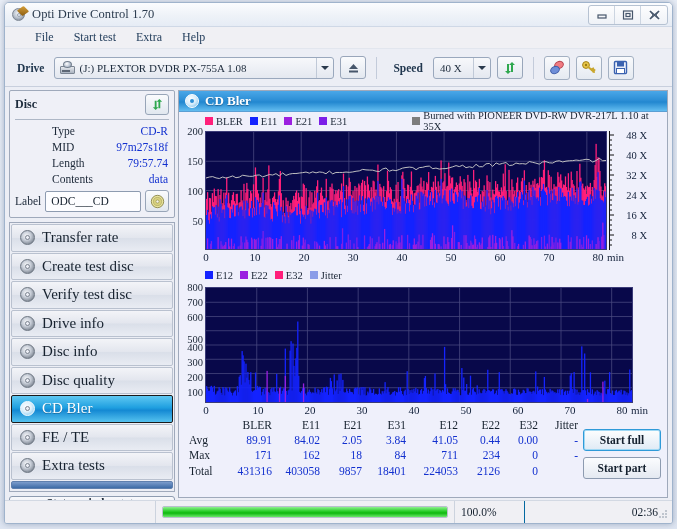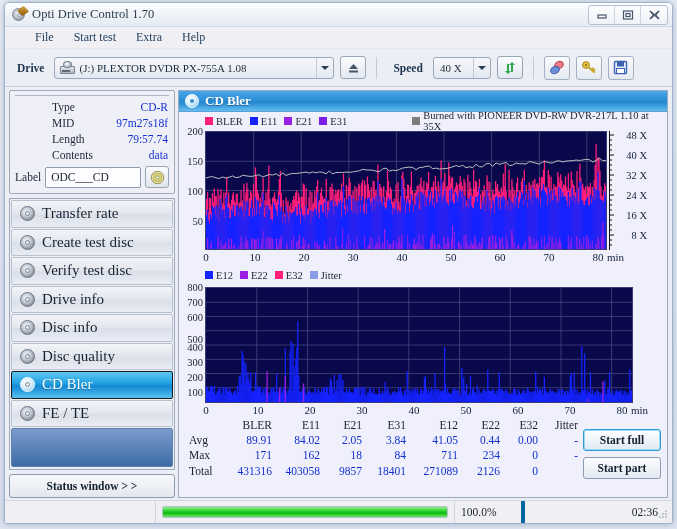--- a/index.html
+++ b/index.html
@@ -434,21 +434,21 @@
     width: 100%; height: 12px;
     background: #dfe3ea;
     border: 1px solid #b9c0cc;
     border-radius: 2px;
     overflow: hidden;
   }
   .progress > i {
     display:block; height: 100%;
     background: linear-gradient(180deg,#8ef08e 0%, #2fd12f 40%, #0fb80f 60%, #6ae86a 100%);
   }
-  .sb-pct { width: 70px; border-right: 4px solid #0369a1; }
+  .sb-pct { width: 70px; border-right: 1px solid #0369a1; }
   .sb-time { flex:1; justify-content: flex-end; padding-right: 14px; }
   .grip {
     position:absolute; right: 3px; bottom: 3px; width: 12px; height: 12px;
     opacity: .55;
   }
 </style>
 </head>
 <body>
 
 <div id="app">
@@ -543,20 +543,29 @@
           <rect x="3.5" y="8.5" width="8" height="5" fill="#ffffff" stroke="#3a62b0" stroke-width="1"></rect>
         </svg>
       </div>
     </div>
 
     <div class="content">
 
       <div class="leftcol">
 
         <div class="panel discpanel">
+          <div class="disc-head">
+            <span class="t">Disc</span>
+            <div class="refresh-btn">
+              <svg width="13" height="13" viewBox="0 0 14 14">
+                <path d="M4 3 L4 10 L2 10 L5 13 L8 10 L6 10 L6 3 Z" fill="#2fa84f"></path>
+                <path d="M10 11 L10 4 L12 4 L9 1 L6 4 L8 4 L8 11 Z" fill="#2fa84f"></path>
+              </svg>
+            </div>
+          </div>
           <div class="divider-line"></div>
 
           <div class="disc-row">
             <span class="k">Type</span>
             <span class="v">CD-R</span>
           </div>
           <div class="disc-row">
             <span class="k">MID</span>
             <span class="v">97m27s18f</span>
           </div>
@@ -631,20 +640,27 @@
                 <span class="c"></span>
               </span>
             <span class="nav-label">CD Bler</span>
           </div>
           <div class="navitem">
             <span class="nav-ico">
                 <span class="ring"></span>
                 <span class="c"></span>
               </span>
             <span class="nav-label">FE / TE</span>
+          </div>
+          <div class="navitem">
+            <span class="nav-ico">
+                <span class="ring"></span>
+                <span class="c"></span>
+              </span>
+            <span class="nav-label">Extra tests</span>
           </div>
           <div class="navfill"></div>
         </div>
 
         <div class="statusbtn">Status window &gt; &gt;</div>
       </div>
 
       <div class="rightcol">
         <div class="chart-titlebar">
           <span class="chart-title-ico">
@@ -2364,21 +2380,21 @@
                   <td>234</td>
                   <td>0</td>
                   <td>-</td>
                 </tr>
                 <tr>
                   <td class="rowhead">Total</td>
                   <td>431316</td>
                   <td>403058</td>
                   <td>9857</td>
                   <td>18401</td>
-                  <td>271089</td>
+                  <td>224053</td>
                   <td>2126</td>
                   <td>0</td>
                   <td></td>
                 </tr>
               </tbody>
             </table>
 
             <div class="startbtns">
               <div class="btn primary">Start full</div>
               <div class="btn">Start part</div>

